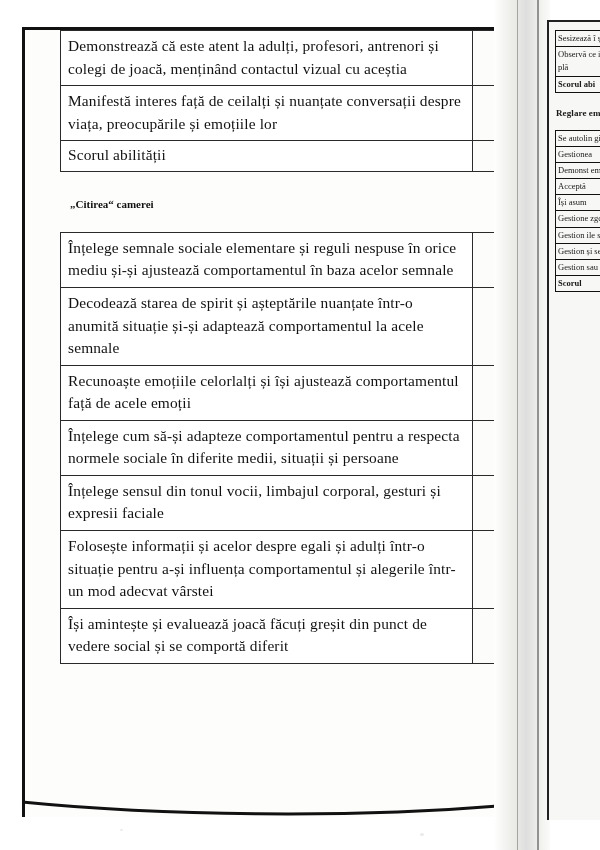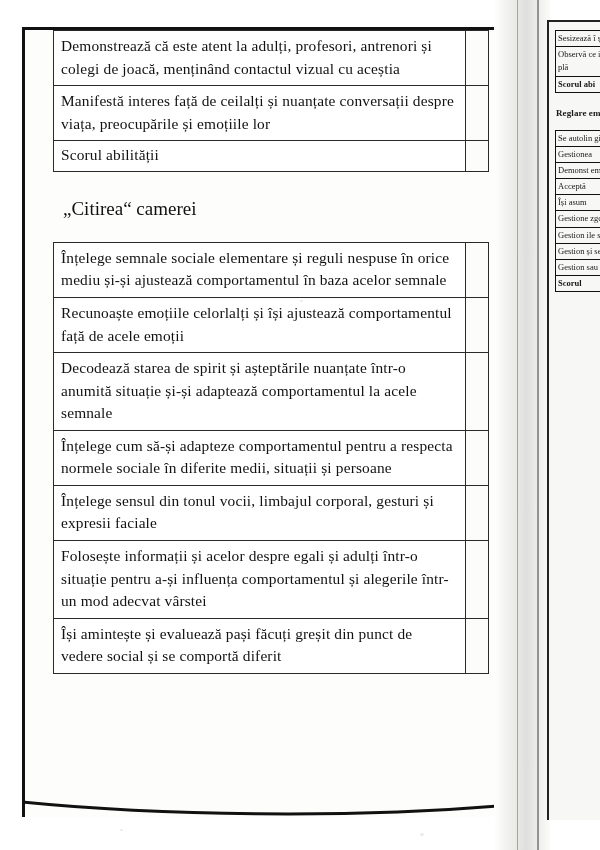--- a/index.html
+++ b/index.html
@@ -105,21 +105,21 @@
   .r-head {
     font-weight: bold;
     font-size: 9px;
     margin: 14px 0 9px 1px;
     letter-spacing: .1px;
   }
 
   
   .content {
     position: absolute;
-    left: 53px;
+    left: 60px;
     top: 30px;
     width: 436px;
   }
 
   table.skill-table {
     border-collapse: collapse;
     width: 436px;
     table-layout: fixed;
     background: #ffffff;
   }
@@ -137,22 +137,22 @@
     padding: 0;
     background: #fcfcfb;
   }
   table.skill-table tr.total-row td {
     font-weight: normal;
     padding-top: 3px;
     padding-bottom: 4px;
   }
 
   .section-heading {
-    font-weight: normal;
-    font-size: 19px;
+    font-weight: bold;
+    font-size: 11px;
     color: #111;
     margin: 0 0 0 10px;
     padding: 0;
   }
 
   .gap-a { height: 26px; }
   .gap-b { height: 22px; }
 
   
   .speck {
@@ -200,41 +200,41 @@
 
     <div class="gap-b"></div>
 
     <table class="skill-table">
       <tbody>
         <tr>
           <td>Înțelege semnale sociale elementare și reguli nespuse în orice mediu și-și ajustează comportamentul în baza acelor semnale</td>
           <td class="score-col"></td>
         </tr>
         <tr>
+          <td>Decodează starea de spirit și așteptările nuanțate într-o anumită situație și-și adaptează comportamentul la acele semnale</td>
+          <td class="score-col"></td>
+        </tr>
+        <tr>
           <td>Recunoaște emoțiile celorlalți și își ajustează comportamentul față de acele emoții</td>
           <td class="score-col"></td>
         </tr>
         <tr>
-          <td>Decodează starea de spirit și așteptările nuanțate într-o anumită situație și-și adaptează comportamentul la acele semnale</td>
-          <td class="score-col"></td>
-        </tr>
-        <tr>
           <td>Înțelege cum să-și adapteze comportamentul pentru a respecta normele sociale în diferite medii, situații și persoane</td>
           <td class="score-col"></td>
         </tr>
         <tr>
           <td>Înțelege sensul din tonul vocii, limbajul corporal, gesturi și expresii faciale</td>
           <td class="score-col"></td>
         </tr>
         <tr>
           <td>Folosește informații și acelor despre egali și adulți într-o situație pentru a-și influența comportamentul și alegerile într-un mod adecvat vârstei</td>
           <td class="score-col"></td>
         </tr>
         <tr>
-          <td>Își amintește și evaluează pași făcuți greșit din punct de vedere social și se comportă diferit</td>
+          <td>Își amintește și evaluează joacă făcuți greșit din punct de vedere social și se comportă diferit</td>
           <td class="score-col"></td>
         </tr>
       </tbody>
     </table>
 
   </div>
 
   <div class="gutter"></div>
   <div class="gutter-line-a"></div>
   <div class="gutter-line-b"></div>

